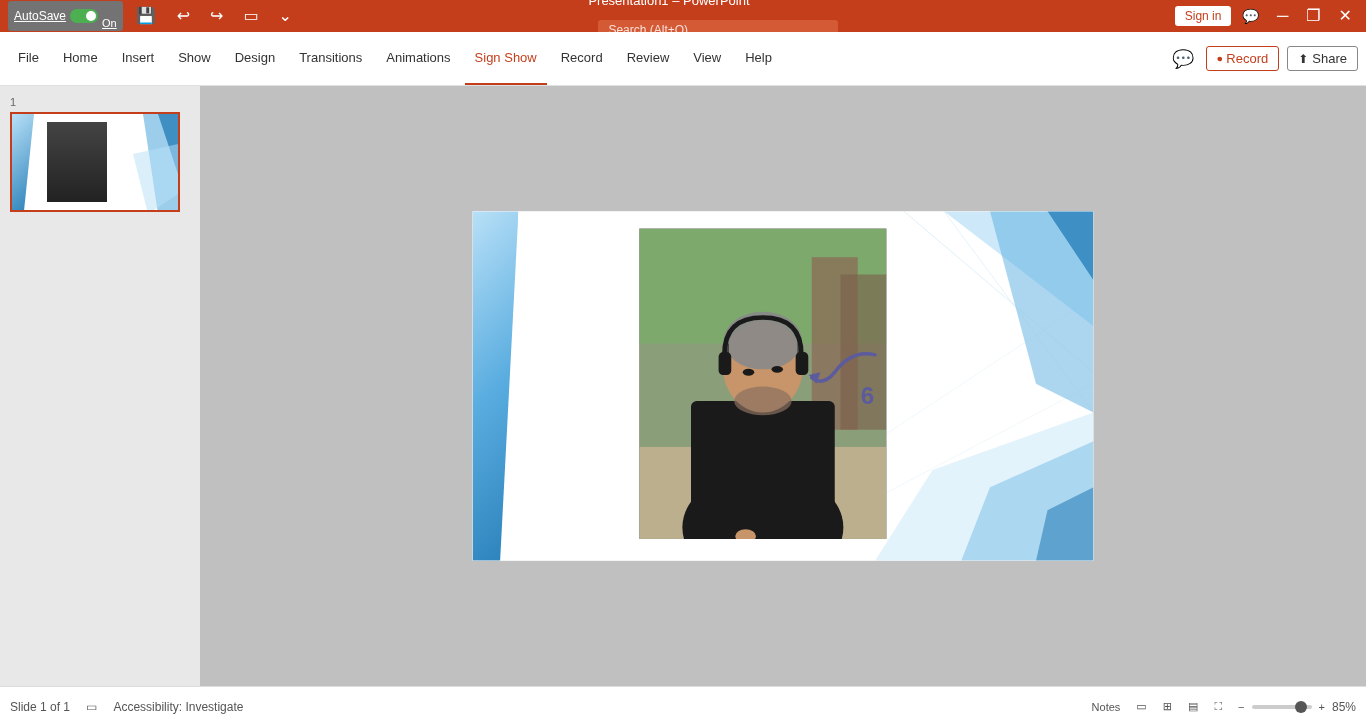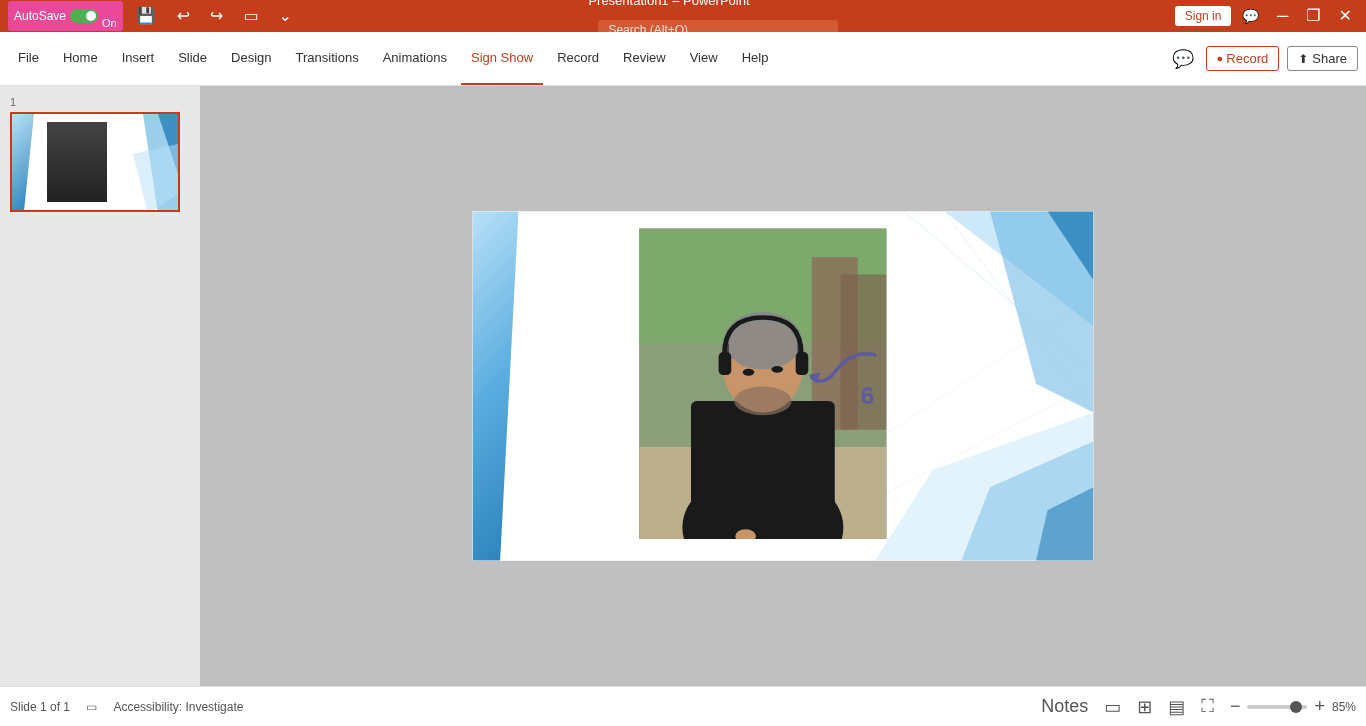--- a/index.html
+++ b/index.html
@@ -14,22 +14,22 @@
       justify-content: space-between;
       padding: 0 8px;
       flex-shrink: 0;
     }
     #titlebar-left { display: flex; align-items: center; gap: 8px; }
     #titlebar-center { display: flex; align-items: flex-start; gap: 12px; color: white; font-size: 13px; flex-direction: column; }
     #titlebar-right { display: flex; align-items: center; gap: 6px; padding-left: 46px; }
 
     .autosave-badge {
       display: flex; align-items: center; gap: 4px;
-      background: #ec4899; border-radius: 3px; padding: 2px 6px;
-      font-size: 12px; color: white;
+      background: #737373; border-radius: 3px; padding: 2px 6px;
+      font-size: 12px; color: white; text-decoration: underline;
     }
     .toggle {
       width: 28px; height: 14px; background: #4caf50; border-radius: 7px;
       position: relative; display: inline-block;
     }
     .toggle::after {
       content: ''; position: absolute; right: 2px; top: 2px;
       width: 10px; height: 10px; background: white; border-radius: 50%;
     }
 
@@ -192,21 +192,21 @@
       color: #555;
       gap: 16px;
     }
     .status-right {
       margin-left: auto;
       display: flex;
       align-items: center;
       gap: 10px;
     }
     .status-icon-btn {
-      background: none; border: none; font-size: 18px; cursor: pointer;
+      background: none; border: none; font-size: 11px; cursor: pointer;
       color: #555; padding: 1px 3px;
     }
     .zoom-control {
       display: flex; align-items: center; gap: 4px;
     }
     .zoom-slider {
       width: 60px; height: 4px; background: #ccc; border-radius: 2px;
       position: relative;
     }
     .zoom-slider-thumb {
@@ -257,21 +257,21 @@
     <button class="title-btn">─</button>
     <button class="title-btn">❐</button>
     <button class="title-btn">✕</button>
   </div>
 </div>
 
 <div id="ribbon">
   <div class="ribbon-tab">File</div>
   <div class="ribbon-tab">Home</div>
   <div class="ribbon-tab">Insert</div>
-  <div class="ribbon-tab">Slide</div>
+  <div class="ribbon-tab">Show</div>
   <div class="ribbon-tab">Design</div>
   <div class="ribbon-tab">Transitions</div>
   <div class="ribbon-tab">Animations</div>
   <div class="ribbon-tab active">Sign Show</div>
   <div class="ribbon-tab">Record</div>
   <div class="ribbon-tab">Review</div>
   <div class="ribbon-tab">View</div>
   <div class="ribbon-tab">Help</div>
   <div class="ribbon-right">
     <button class="comment-btn">💬</button>

